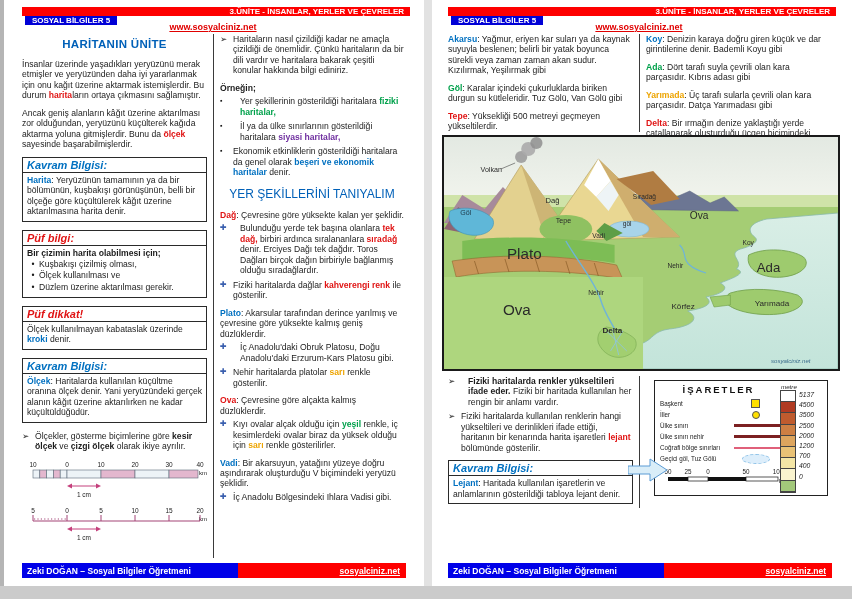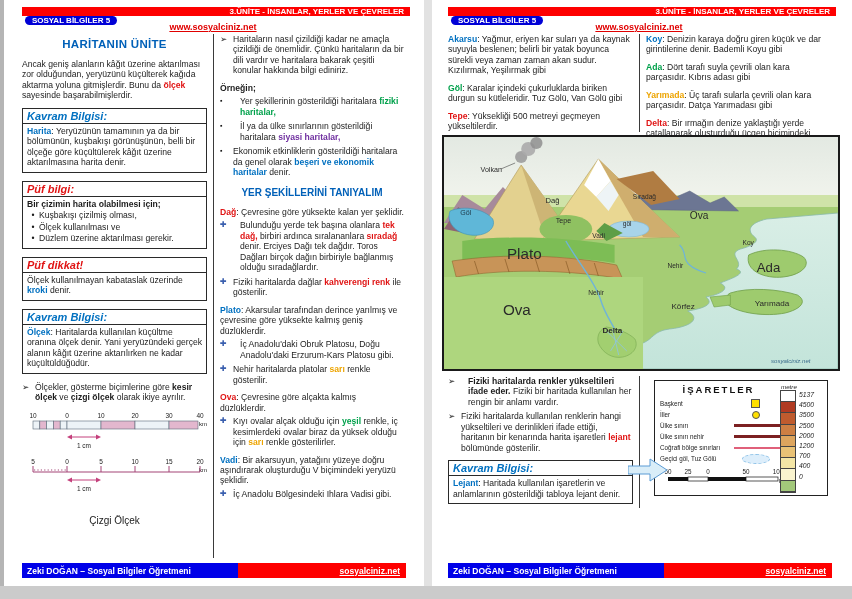--- a/index.html
+++ b/index.html
@@ -8,30 +8,30 @@
   .desk-strip{position:absolute;left:0;right:0;bottom:0;height:13px;background:#cbcbcb;}
   .left-edge{position:absolute;left:0;top:0;bottom:13px;width:4px;background:#b5b5b5;}
   .page-gap{position:absolute;top:0;bottom:13px;left:424px;width:8px;background:#e2e2e2;}
   .page{position:absolute;top:0;width:414px;height:586px;background:#fff;overflow:hidden;}
   #page1{left:6px;} #page2{left:432px;}
 
   .hdr{display:flex;margin:7px 10px 0 16px;height:14px;flex-direction:column;}
   .hdr-red{flex:1;background:#fe0000;color:#fff;font-size:8px;font-weight:700;
            display:flex;align-items:center;justify-content:flex-end;padding-right:6px;white-space:nowrap;}
   .hdr-blue{width:92px;background:#0000d6;color:#fff;font-size:8px;font-weight:700;
-            display:flex;align-items:center;justify-content:center;margin-left:3px;white-space:nowrap;border-radius:6px;}
+            display:flex;align-items:center;justify-content:center;margin-left:3px;white-space:nowrap;}
   .www{text-align:center;font-size:9px;font-weight:700;color:#e00000;text-decoration:underline;margin:1px 0 2px;}
 
   .cols{display:flex;margin:0 10px;align-items:stretch;}
   #page1 .cols{height:524px;}
   .col{width:50%;padding:0 6px;box-sizing:border-box;}
   .col.right{border-left:1px solid #3a3a3a;}
 
   .doc-title{text-align:center;color:#0060b8;font-weight:700;font-size:11.5px;margin:4px 0 9px;letter-spacing:.3px;}
-  .section-title{text-align:center;color:#0060b8;font-weight:700;font-size:10px;margin:9px 0 9px;}
+  .section-title{text-align:center;color:#0060b8;font-weight:400;font-size:12px;margin:9px 0 9px;}
   p.def{font-size:8.6px;line-height:1.22;margin:0 0 7px;}
   .kbox{border:1px solid #2a2a2a;margin:0 0 8px;}
   .kbox-title{border-bottom:1px solid #2a2a2a;font-size:11px;font-weight:700;padding:1px 4px;font-style:italic;}
   .kbox-title.blue{color:#0070c0;} .kbox-title.red{color:#e01414;}
   .kbox-body{padding:2px 4px 4px;font-size:8.6px;line-height:1.22;}
   .blist{margin:1px 0 0;padding:0;list-style:none;}
   .blist li{display:flex;font-size:8.6px;line-height:1.3;}
   .bullet{display:flex;font-size:8.6px;line-height:1.22;margin:0 0 7px;}
   .bullet.tight{margin:0 0 4px;gap:7px;}
   .bm{width:13px;flex:none;}
@@ -87,20 +87,21 @@
   <div class="page" id="page1">
     <div class="hdr">
       <div class="hdr-red">3.ÜNİTE - İNSANLAR, YERLER VE ÇEVRELER</div>
       <div class="hdr-blue">SOSYAL BİLGİLER 5</div>
     </div>
     <div class="www">www.sosyalciniz.net</div>
 
     <div class="cols">
       <div class="col">
         <div class="doc-title">HARİTANIN ÜNİTE</div>
+        <p class="def"><span>İnsanlar üzerinde yaşadıkları yeryüzünü merak etmişler ve yeryüzünden daha iyi yararlanmak için onu kağıt üzerine aktarmak istemişlerdir. Bu durum </span><span class="c-red">harita</span><span>ların ortaya çıkmasını sağlamıştır.</span></p>
         <p class="def"><span>Ancak geniş alanların kâğıt üzerine aktarılması zor olduğundan, yeryüzünü küçülterek kağıda aktarma yoluna gitmişlerdir. Bunu da </span><span class="c-red">ölçek</span><span> sayesinde başarabilmişlerdir.</span></p>
 
         <div class="kbox">
           <div class="kbox-title blue">Kavram Bilgisi:</div>
           <div class="kbox-body"><span class="c-blue">Harita</span><span>: Yeryüzünün tamamının ya da bir bölümünün, kuşbakışı görünüşünün, belli bir ölçeğe göre küçültülerek kâğıt üzerine aktarılmasına harita denir.</span></div>
         </div>
 
         <div class="kbox">
           <div class="kbox-title red">Püf bilgi:</div>
           <div class="kbox-body">

